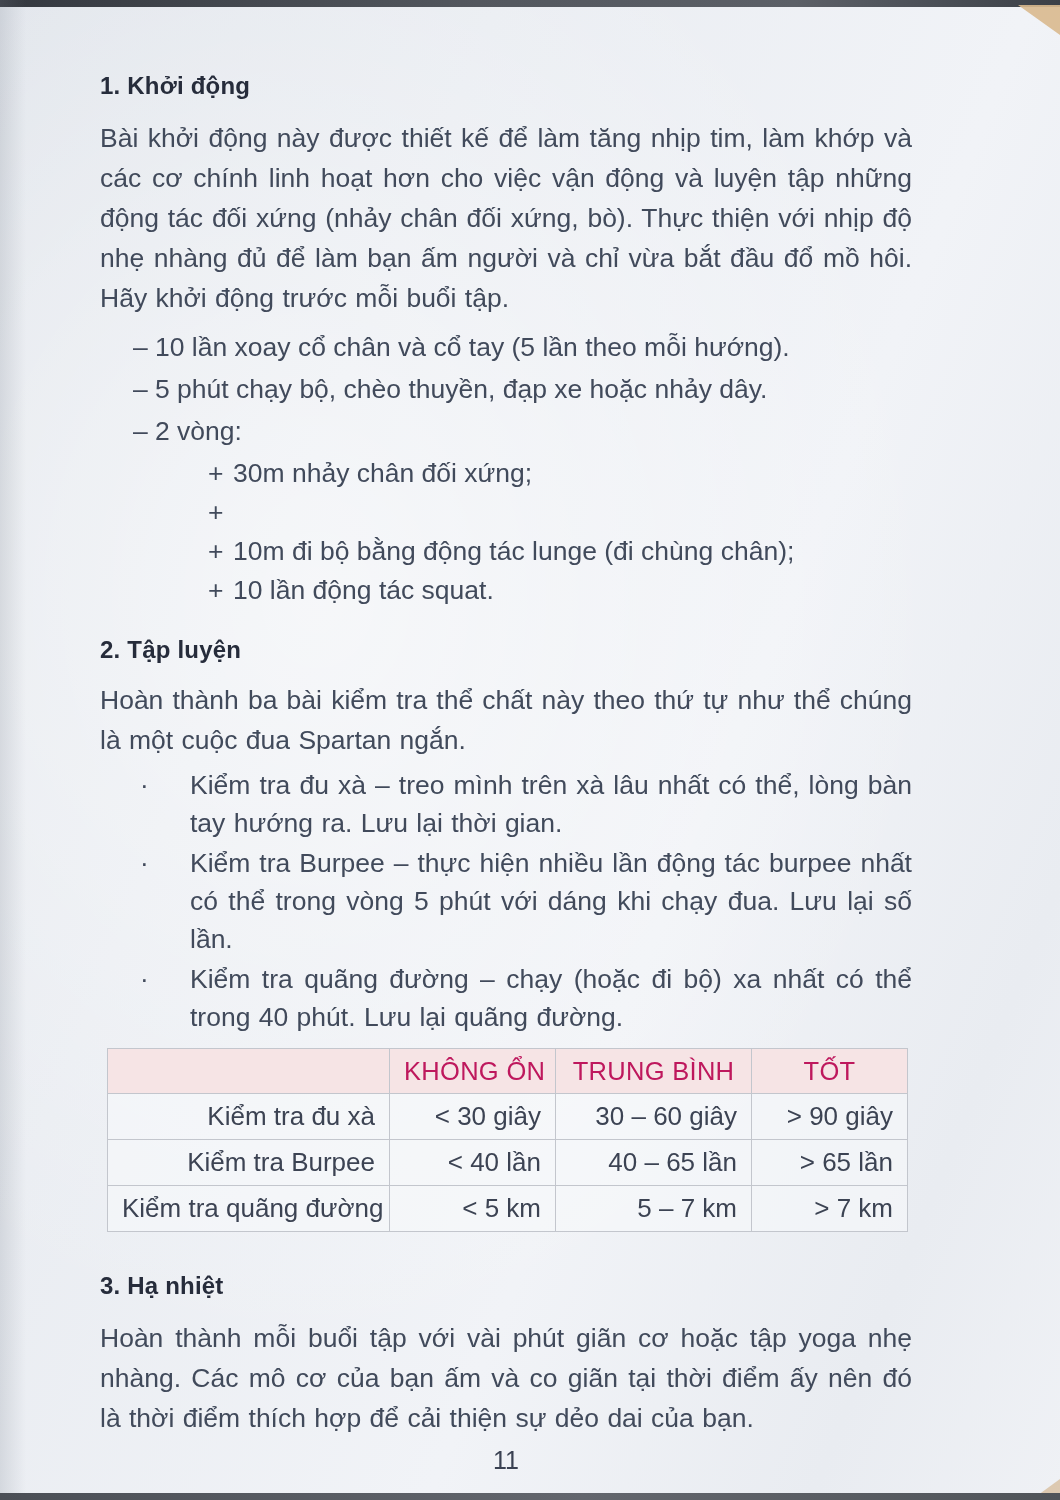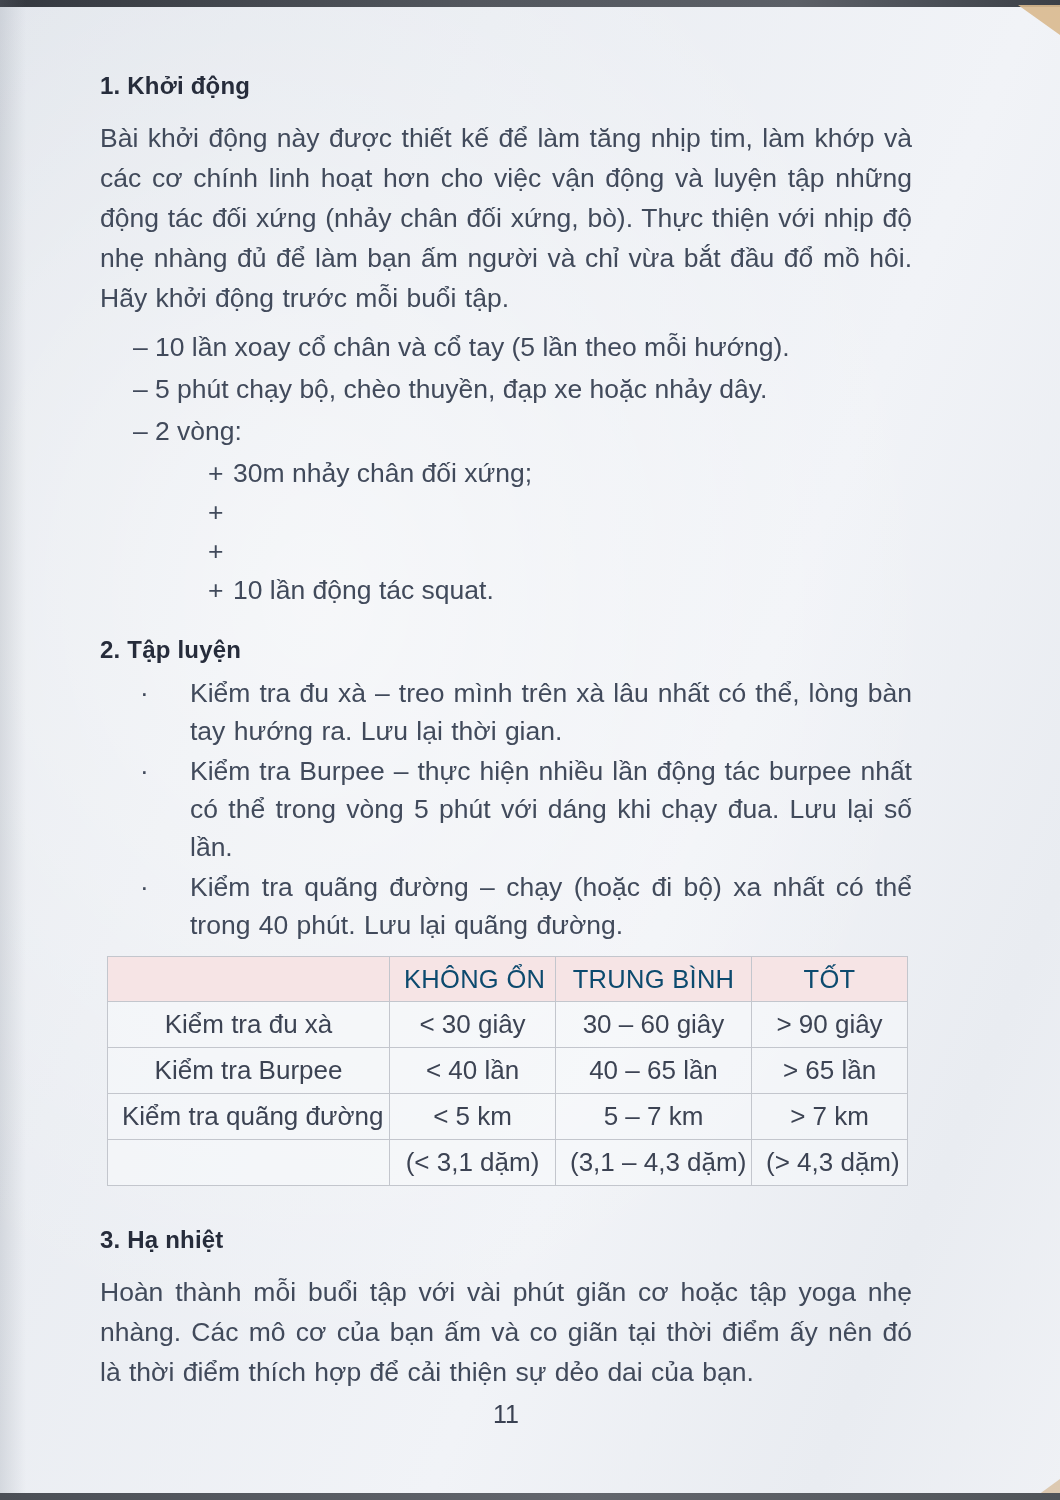--- a/index.html
+++ b/index.html
@@ -123,28 +123,28 @@
     border: 1px solid #c3c6cd;
     padding: 0 14px;
     font-weight: normal;
     overflow: hidden;
     white-space: nowrap;
   }
   .score-table thead th {
     background: #f6e4e5;
     height: 44px;
     text-align: center;
-    color: #0c4a6e;
+    color: #be185d;
     font-size: 25.5px;
     letter-spacing: 0.3px;
   }
   .score-table tbody td {
     background: rgba(248, 250, 252, 0.55);
     height: 45px;
-    text-align: center;
+    text-align: right;
     color: #3c4353;
   }
   .page-number {
     margin-top: 8px;
     text-align: center;
     font-size: 25px;
     color: #3a4152;
   }
 </style>
 </head>
@@ -178,28 +178,30 @@
   <div class="plus-list">
     <div class="plus-item">
       <span class="marker">+</span>
       <span>30m nhảy chân đối xứng;</span>
     </div>
     <div class="plus-item">
       <span class="marker">+</span>
     </div>
     <div class="plus-item">
       <span class="marker">+</span>
+      <span>10m đi bộ bằng động tác lunge (đi chùng chân);</span>
     </div>
     <div class="plus-item">
       <span class="marker">+</span>
       <span>10 lần động tác squat.</span>
     </div>
   </div>
 
   <div class="section-heading heading-2">2. Tập luyện</div>
+  <div class="para para-2lines">Hoàn thành ba bài kiểm tra thể chất này theo thứ tự như thể chúng là một cuộc đua Spartan ngắn.</div>
 
   <div class="bullet-list">
     <div class="bullet-item">
       <span class="bullet-marker">·</span>
       <div class="bullet-text">Kiểm tra đu xà – treo mình trên xà lâu nhất có thể, lòng bàn tay hướng ra. Lưu lại thời gian.</div>
     </div>
     <div class="bullet-item">
       <span class="bullet-marker">·</span>
       <div class="bullet-text">Kiểm tra Burpee – thực hiện nhiều lần động tác burpee nhất có thể trong vòng 5 phút với dáng khi chạy đua. Lưu lại số lần.</div>
     </div>
@@ -236,26 +238,20 @@
         <td>&lt; 40 lần</td>
         <td>40 – 65 lần</td>
         <td>&gt; 65 lần</td>
       </tr>
       <tr>
         <td>Kiểm tra quãng đường</td>
         <td>&lt; 5 km</td>
         <td>5 – 7 km</td>
         <td>&gt; 7 km</td>
       </tr>
-      <tr>
-        <td></td>
-        <td>(&lt; 3,1 dặm)</td>
-        <td>(3,1 – 4,3 dặm)</td>
-        <td>(&gt; 4,3 dặm)</td>
-      </tr>
     </tbody>
   </table>
 
   <div class="section-heading heading-3">3. Hạ nhiệt</div>
   <div class="para">Hoàn thành mỗi buổi tập với vài phút giãn cơ hoặc tập yoga nhẹ nhàng. Các mô cơ của bạn ấm và co giãn tại thời điểm ấy nên đó là thời điểm thích hợp để cải thiện sự dẻo dai của bạn.</div>
 
   <div class="page-number">11</div>
 </div>
 
 <div class="scan-edge-bottom"></div>

